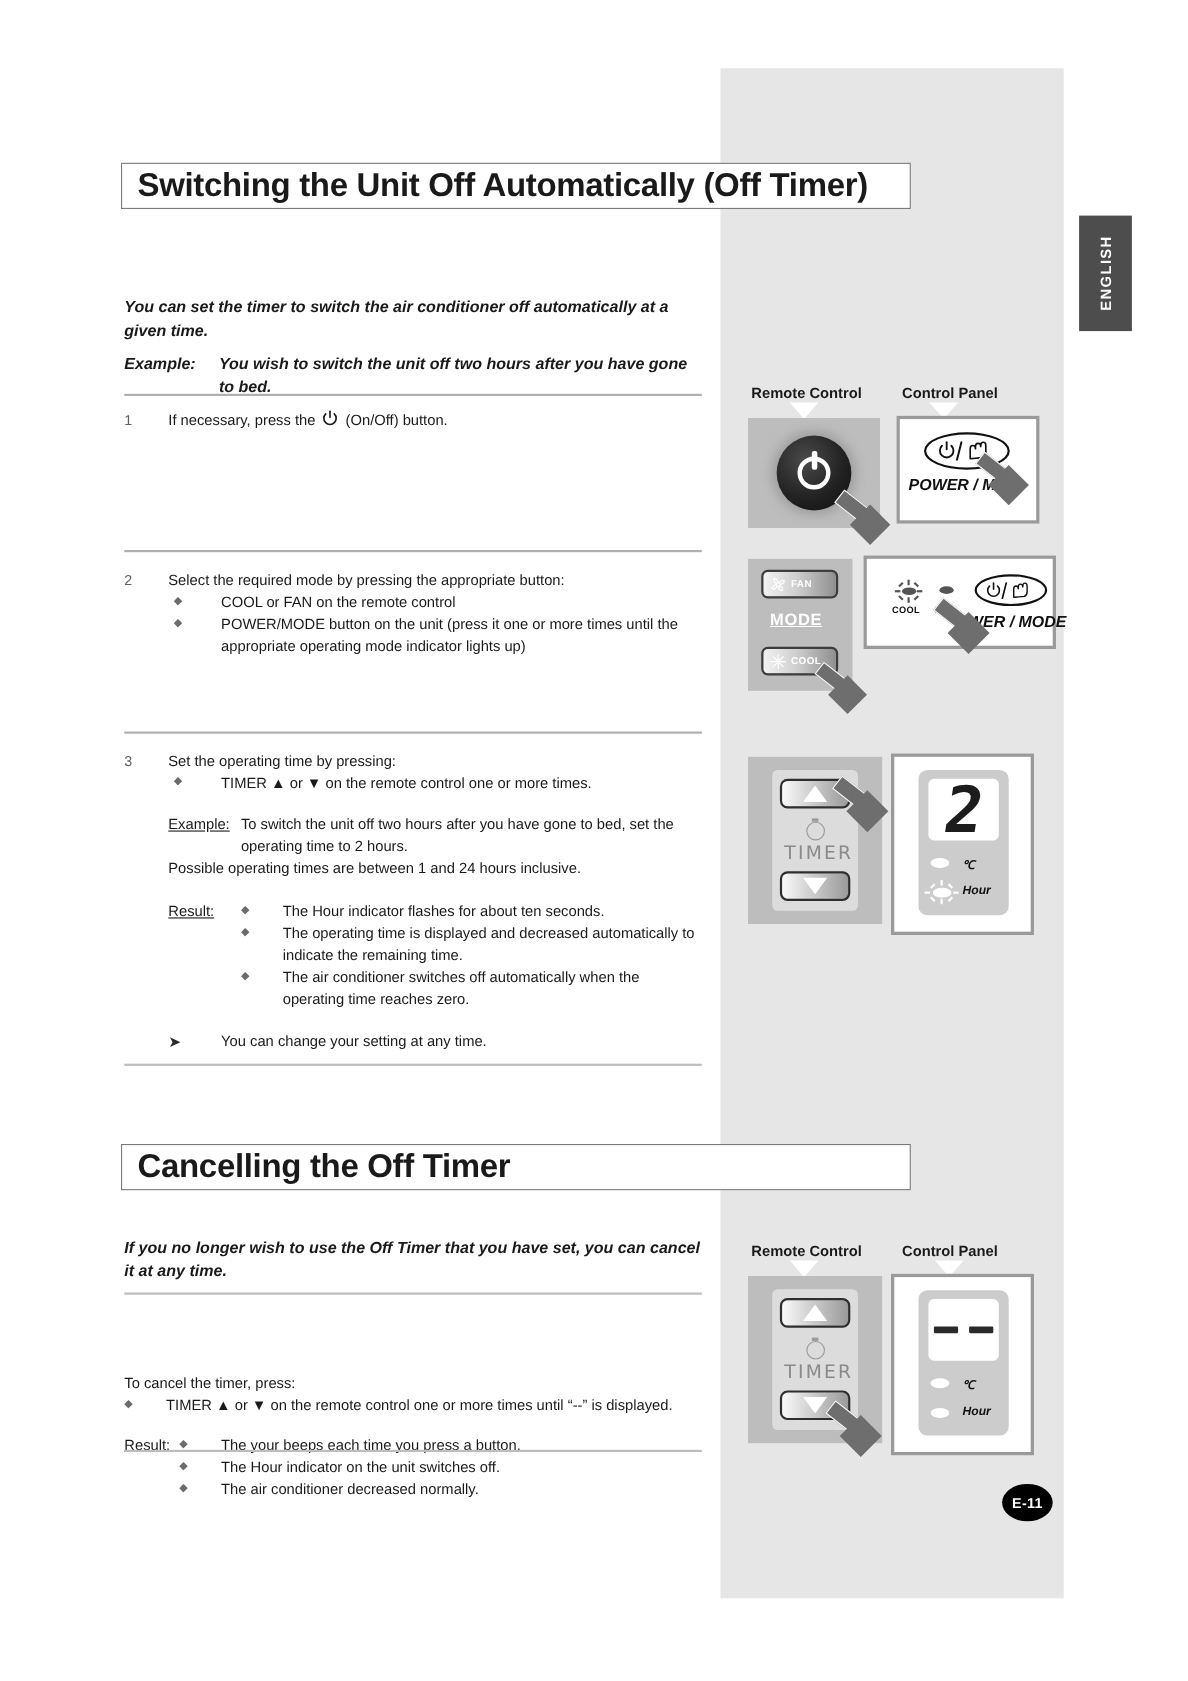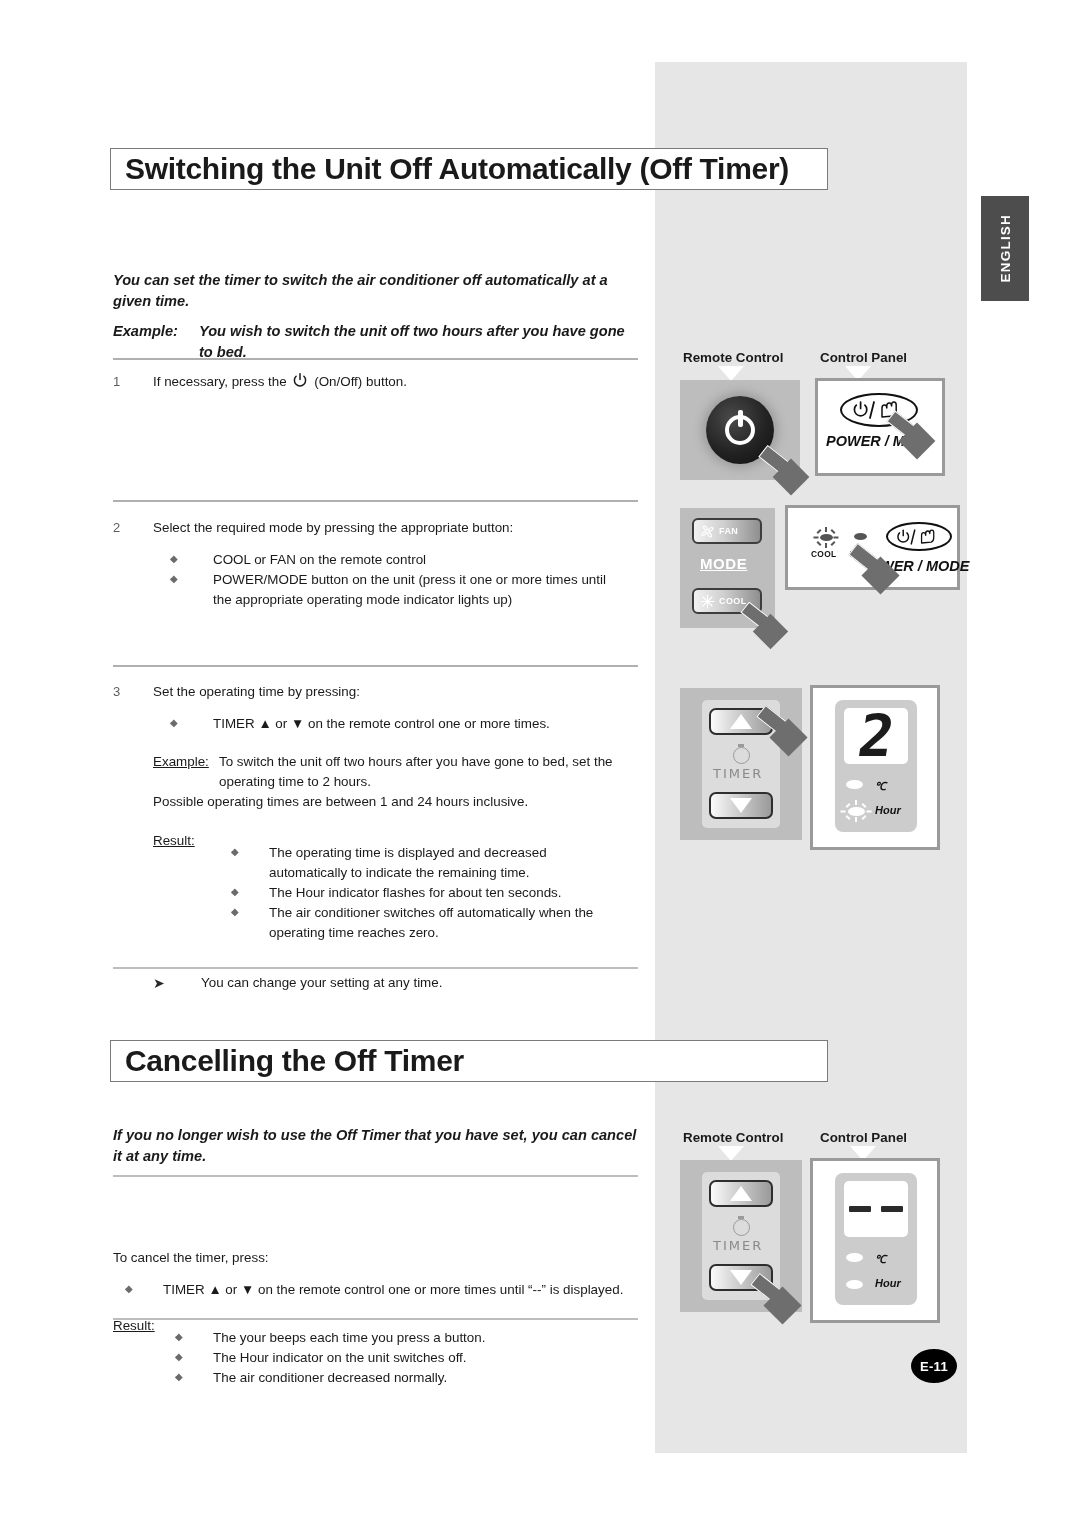--- a/index.html
+++ b/index.html
@@ -86,21 +86,21 @@
   hr.rule.thin { border-top: 2px solid #bdbdbd; }
 
   .step { display: flex; font-size: 13.4px; line-height: 1.5; }
   .step .num {
     width: 40px; flex: none;
     color: #5e5e5e;
     font-size: 13px;
   }
   .step .body { flex: 1; }
 
-  ul.bul { list-style: none; margin: 12px; padding: 0; }
+  ul.bul { list-style: none; margin: 0; padding: 0; }
   ul.bul li {
     position: relative;
     padding-left: 48px;
     line-height: 1.5;
   }
   ul.bul li::before {
     content: "\25C6";
     position: absolute;
     left: 5px;
     color: #6b6b6b;
@@ -269,21 +269,21 @@
     border-bottom: 15px solid #ffffff;
   }
   .tri-dn {
     width: 0; height: 0;
     border-left: 11px solid transparent;
     border-right: 11px solid transparent;
     border-top: 15px solid #ffffff;
   }
   .timer-word {
     position: absolute;
-    font-size: 13px;
+    font-size: 17px;
     color: #8a8a8a;
     letter-spacing: 2px;
     font-family: "DejaVu Sans", sans-serif;
   }
   .stopwatch {
     position: absolute;
     width: 15px; height: 15px;
     border: 1.6px solid #9a9a9a;
     border-radius: 50%;
   }
@@ -425,22 +425,22 @@
         </ul>
         <div class="kv" style="margin-top:18px;">
           <div class="k" style="width:66px;"><u>Example:</u></div>
           <div class="v">To switch the unit off two hours after you have gone to bed, set the operating time to 2 hours.</div>
         </div>
         <div style="">Possible operating times are between 1 and 24 hours inclusive.</div>
         <div class="kv" style="margin-top:18px;">
           <div class="k" style="width:66px;"><u>Result:</u></div>
           <div class="v">
             <ul class="bul tight">
+              <li>The Hour indicator flashes for about ten seconds.</li>
               <li>The operating time is displayed and decreased automatically to indicate the remaining time.</li>
-              <li>The Hour indicator flashes for about ten seconds.</li>
               <li>The air conditioner switches off automatically when the operating time reaches zero.</li>
             </ul>
           </div>
         </div>
         <div class="arrow-note" style="margin-top:18px;">
           <div class="gl">➤</div>
           <div>You can change your setting at any time.</div>
         </div>
       </div>
     </div>

